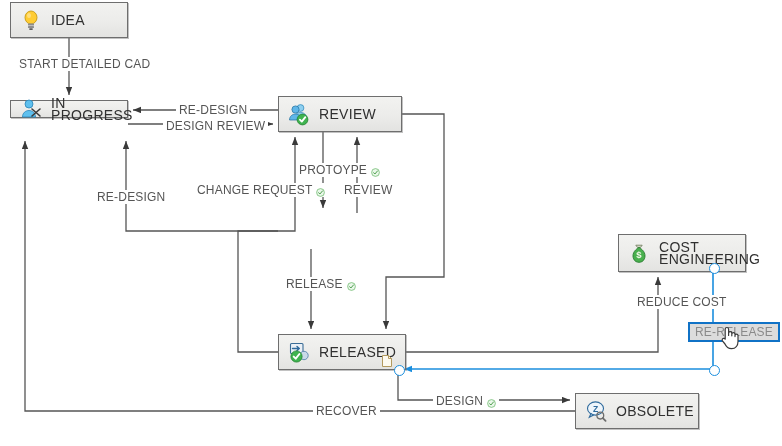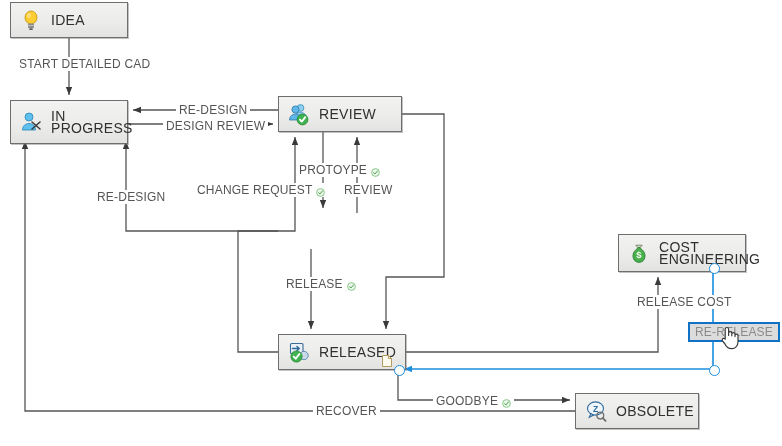--- a/index.html
+++ b/index.html
@@ -149,21 +149,21 @@
         <ellipse cx="12" cy="9.5" rx="6" ry="6.5" fill="#ffcc33" stroke="#c79a12" stroke-width="0.9"></ellipse>
         <ellipse cx="10" cy="7.5" rx="2" ry="2.6" fill="#ffe28a" opacity="0.85"></ellipse>
         <rect x="9" y="15.5" width="6" height="2.1" rx="0.6" fill="#8d8d8d"></rect>
         <rect x="9" y="18" width="6" height="2.1" rx="0.6" fill="#8d8d8d"></rect>
         <rect x="10.2" y="20.3" width="3.6" height="1.6" rx="0.7" fill="#5e5e5e"></rect>
       </svg>
     </span>
     <span class="node-label">IDEA</span>
   </div>
 
-  <div class="node" style="left:10px; top:100px; width:118px; height:44px;">
+  <div class="node" style="left:10px; top:100px; width:118px; height:18px;">
     <span class="node-icon">
       <svg class="ic" width="24" height="24" viewBox="0 0 24 24">
         <circle cx="10" cy="7" r="4" fill="#5fc0ee" stroke="#2a84b8" stroke-width="0.8"></circle>
         <path d="M3.5 20c0-4 3-6.5 6.5-6.5s6.5 2.5 6.5 6.5z" fill="#5fc0ee" stroke="#2a84b8" stroke-width="0.8"></path>
         <path d="M13 12 L21 19 M21 12 L13 19" stroke="#3b3b3b" stroke-width="1.6" stroke-linecap="round"></path>
         <rect x="12.5" y="11.5" width="9" height="8.5" fill="none"></rect>
       </svg>
     </span>
     <span class="node-label">IN PROGRESS</span>
   </div>
@@ -272,29 +272,29 @@
     <span>RELEASE</span>
     <span class="chk">
       <svg width="9" height="9" viewBox="0 0 12 12">
         <circle cx="6" cy="6" r="5.2" fill="#eaf7ea" stroke="#6cb96c" stroke-width="1"></circle>
         <path d="M3.4 6.2 L5.2 8 L8.7 3.9" stroke="#4a9b4a" stroke-width="1.3" fill="none" stroke-linecap="round" stroke-linejoin="round"></path>
       </svg>
     </span>
   </div>
 
   <div class="elabel" style="left:634px; top:295px;">
-    <span>RELEASE COST</span>
+    <span>REDUCE COST</span>
   </div>
 
   <div class="elabel selected" style="left:688px; top:322px;">
     <span>RE-RELEASE</span>
   </div>
 
   <div class="elabel" style="left:433px; top:394px;">
-    <span>GOODBYE</span>
+    <span>DESIGN</span>
     <span class="chk">
       <svg width="9" height="9" viewBox="0 0 12 12">
         <circle cx="6" cy="6" r="5.2" fill="#eaf7ea" stroke="#6cb96c" stroke-width="1"></circle>
         <path d="M3.4 6.2 L5.2 8 L8.7 3.9" stroke="#4a9b4a" stroke-width="1.3" fill="none" stroke-linecap="round" stroke-linejoin="round"></path>
       </svg>
     </span>
   </div>
 
   <div class="elabel" style="left:313px; top:404px;">
     <span>RECOVER</span>

